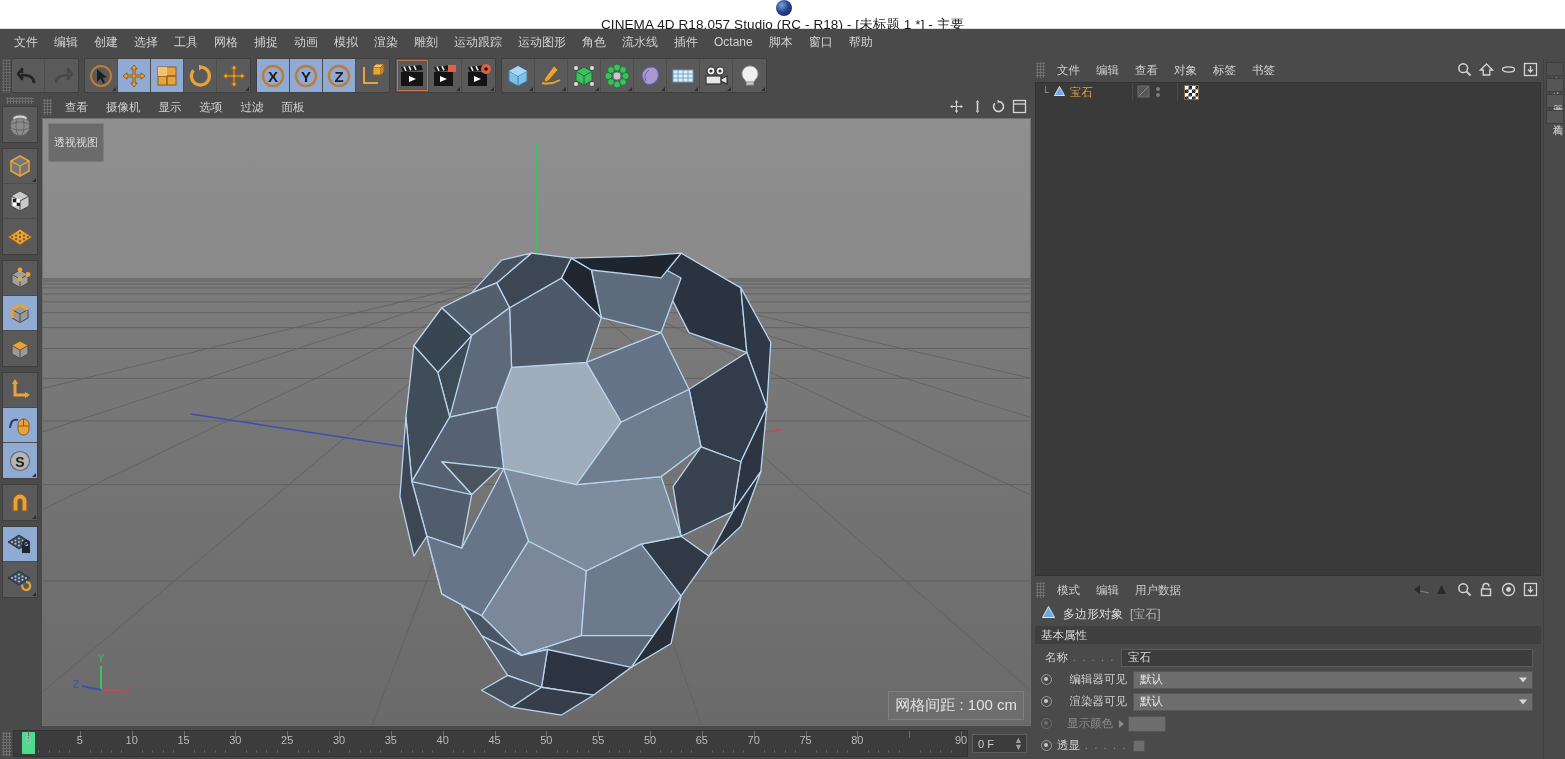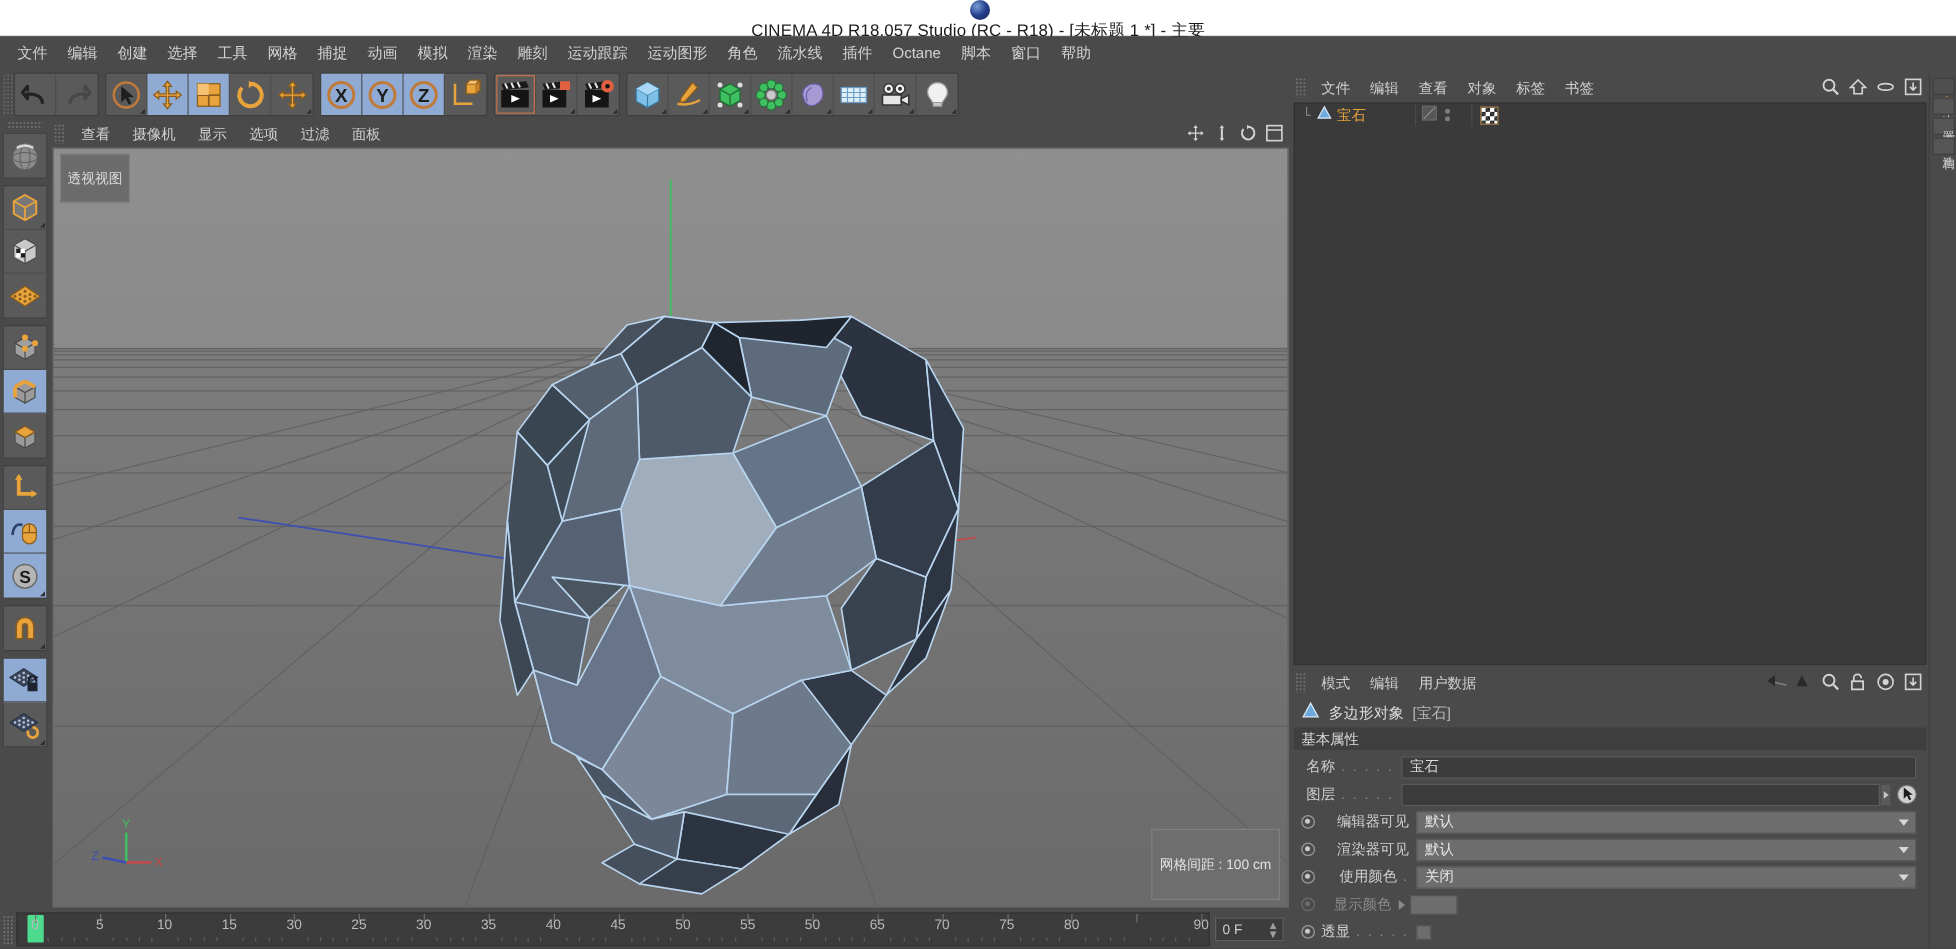--- a/index.html
+++ b/index.html
@@ -128,22 +128,22 @@
   .viewport {
     position: absolute; left: 2px; right: 2px; top: 22px; bottom: 2px;
     border: 1px solid #6f6f6f; overflow: hidden;
     background: linear-gradient(#8d8d8d 0%, #8b8b8b 36%, #7e7e7e 36.2%, #6f6f6f 100%);
   }
   .vp-label {
     position: absolute; left: 5px; top: 4px; font-size: 11px; color: #dadada;
     background: #6b6b6b; border: 1px solid #7d7d7d; padding: 11px 5px; z-index: 6;
   }
   .vp-status {
-    position: absolute; right: 6px; bottom: 5px; font-size: 11px; color: #e2e2e2;
-    background: #6e6e6e; border: 1px solid #808080; padding: 20px 6px; z-index: 6;
+    position: absolute; right: 6px; bottom: 5px; font-size: 15px; color: #e2e2e2;
+    background: #6e6e6e; border: 1px solid #808080; padding: 4px 6px; z-index: 6;
   }
   .axis-gizmo { position: absolute; left: 30px; bottom: 25px; width: 70px; height: 50px; z-index: 6; }
 
   
   .timeline {
     position: absolute; left: 0; bottom: 0; right: 532px; height: 31px;
     background: #4a4a4a; display: flex; align-items: center;
   }
   .tl-grip {
     width: 9px; height: 24px; margin: 0 2px;
@@ -1081,60 +1081,39 @@
         <div class="am-body">
           <div class="am-section">基本属性</div>
 
           <div class="prop">
             <span class="lbl"><span>名称</span><span class="dots"> . . . . .</span></span>
             <div class="field">
                 <span>宝石</span>
               </div>
           </div>
 
-          <div class="prop">
-            <span class="lbl"><span>图层</span><span class="dots"> . . . . .</span></span>
-            <div class="field">
-                <span></span>
-              </div>
-            <div class="layer-arrow"></div>
-            <div class="picker">
-              <svg width="17" height="17" viewBox="0 0 17 17">
-                  <circle cx="8.5" cy="8.5" r="7.5" fill="#cfcfcf" stroke="#6a6a6a"></circle>
-                  <path d="M6 3 L6 12 L8.6 9.6 L10.4 13.2 L12 12.4 L10.2 9 L13.2 8.8 Z" fill="#1d1d1d"></path>
-                </svg>
-            </div>
-          </div>
 
           <div class="prop">
             <span class="radio"></span>
             <span class="lbl" style="width:78px">编辑器可见</span>
             <div class="dropdown">
               <span>默认</span>
               <span class="arw"></span>
             </div>
           </div>
 
           <div class="prop">
             <span class="radio"></span>
             <span class="lbl" style="width:78px">渲染器可见</span>
             <div class="dropdown">
               <span>默认</span>
               <span class="arw"></span>
             </div>
           </div>
 
-          <div class="prop">
-            <span class="radio"></span>
-            <span class="lbl" style="width:78px"><span>使用颜色</span><span class="dots"> .</span></span>
-            <div class="dropdown">
-              <span>关闭</span>
-              <span class="arw"></span>
-            </div>
-          </div>
 
           <div class="prop">
             <span class="radio off"></span>
             <span class="lbl dim" style="width:64px">显示颜色</span>
             <span class="tri-right"></span>
             <div class="swatch"></div>
             <div style="flex:1"></div>
           </div>
 
           <div class="prop">

